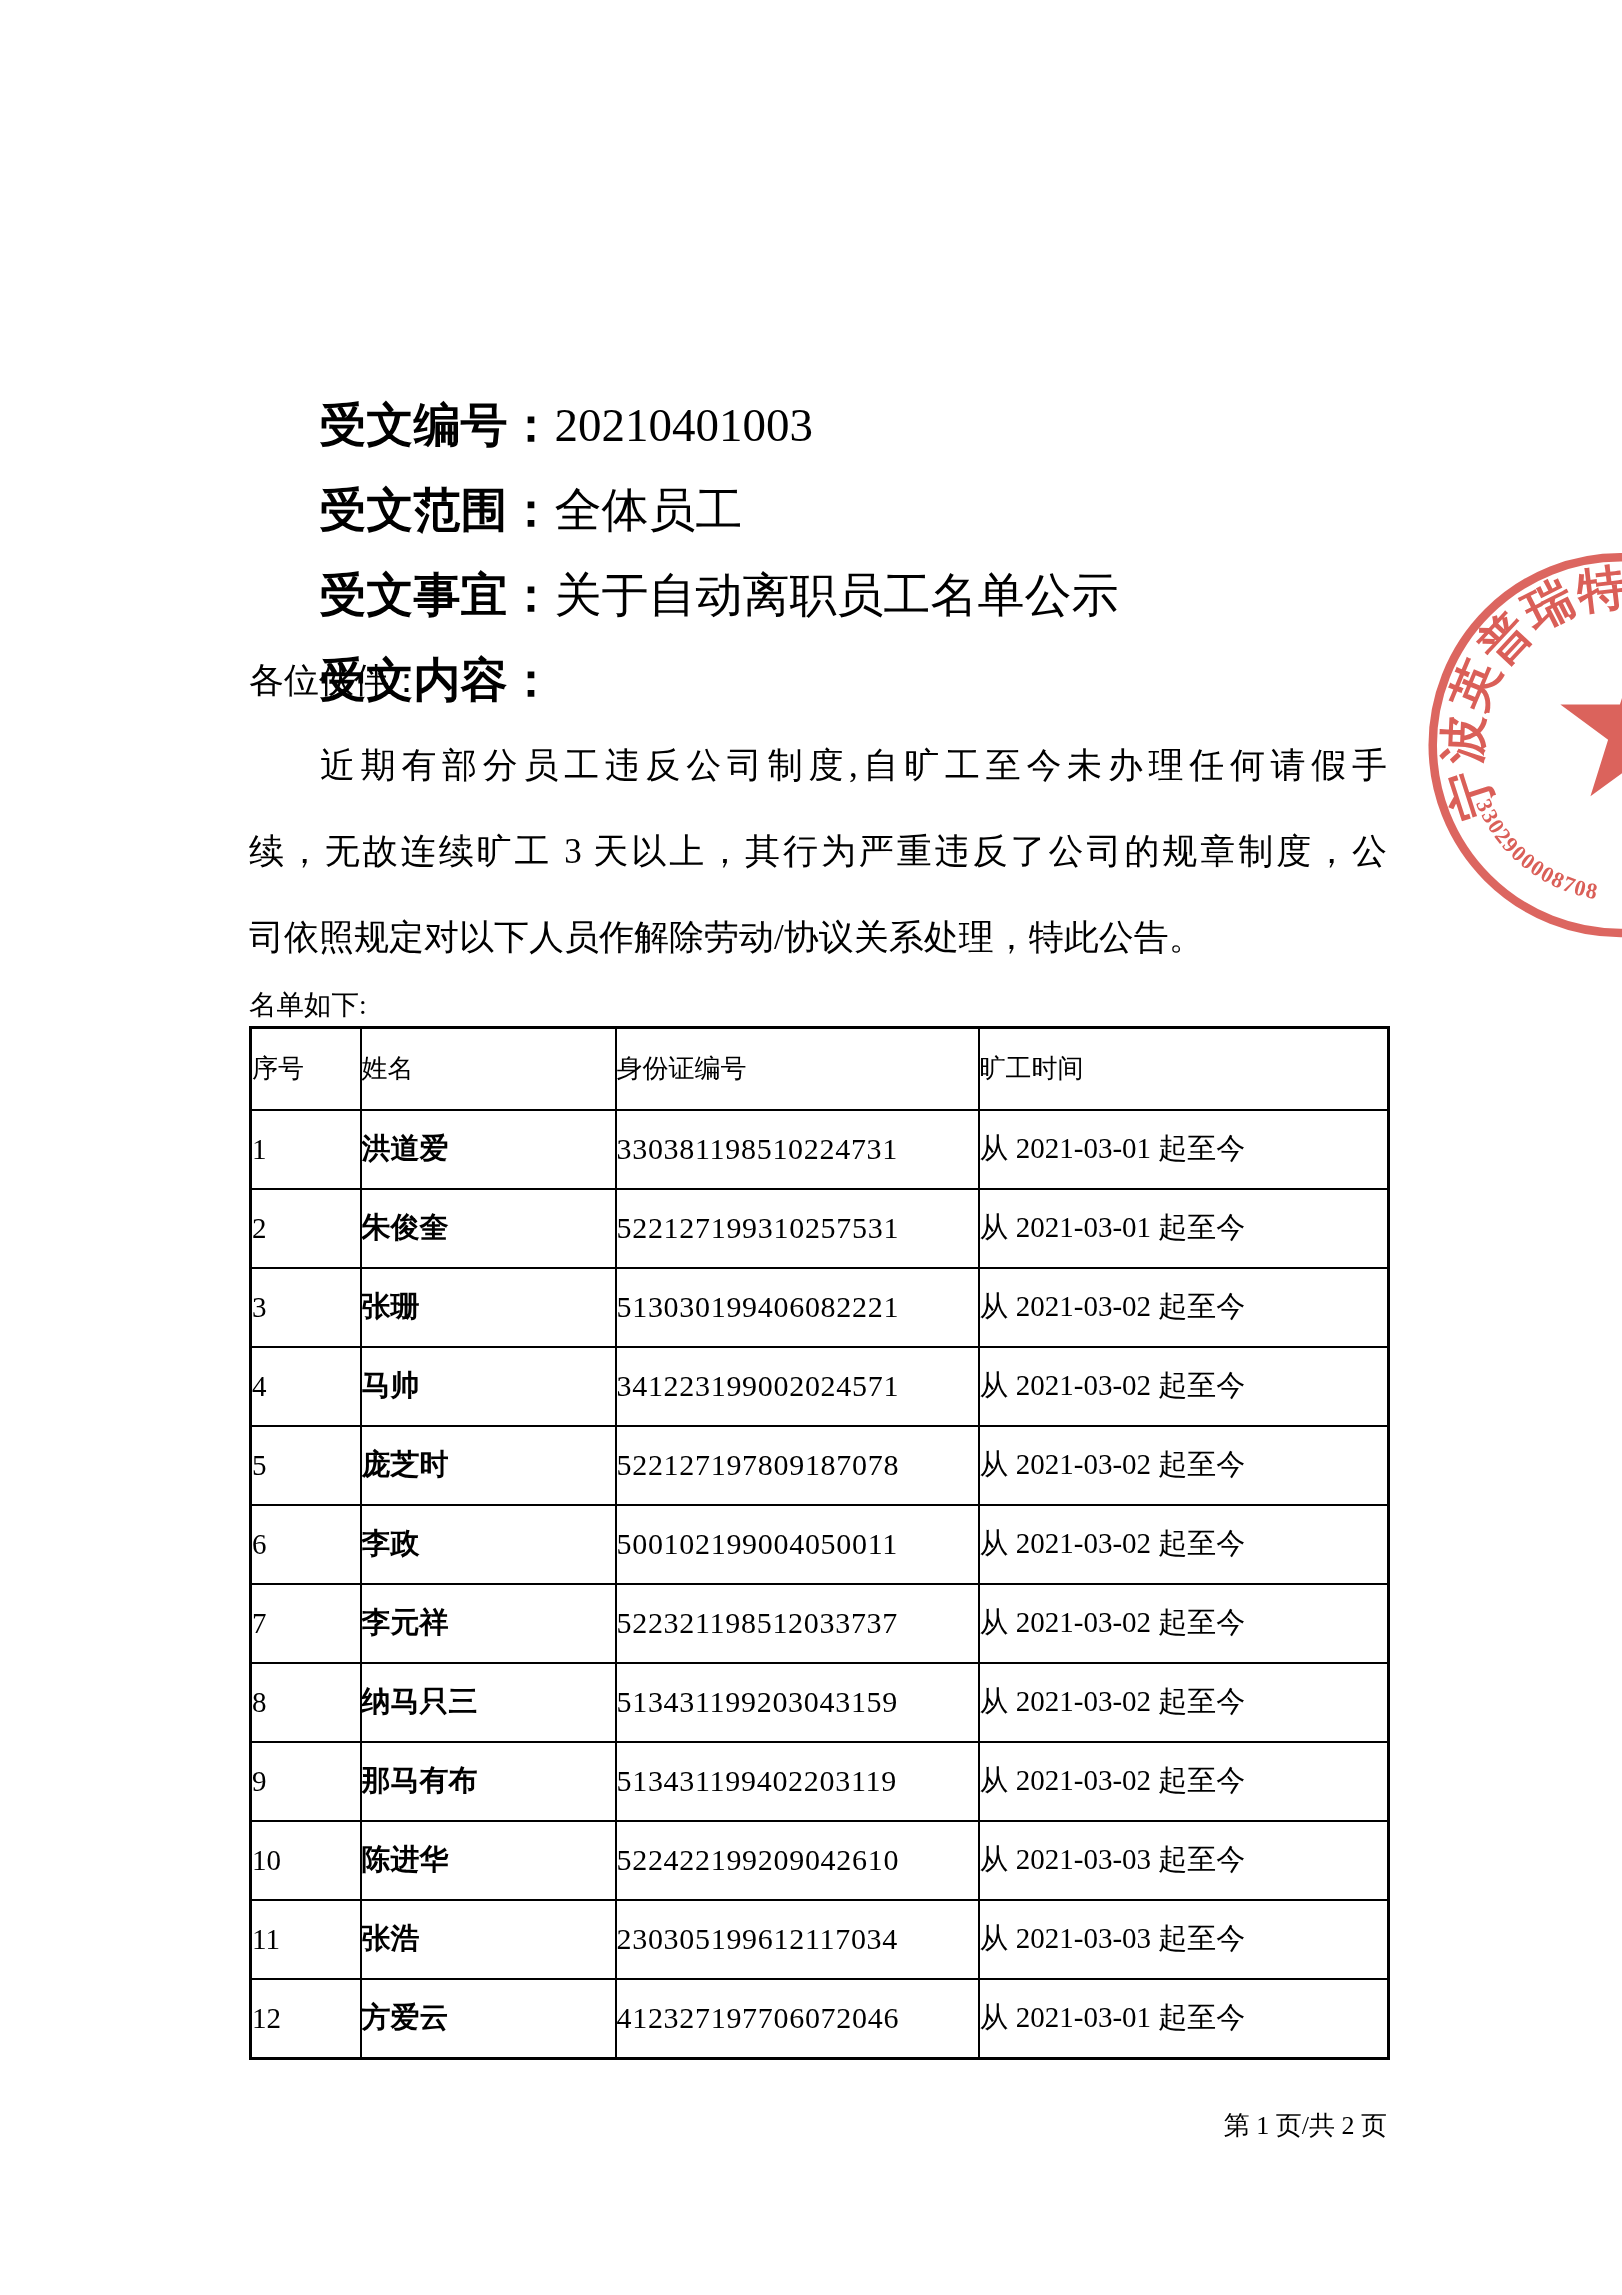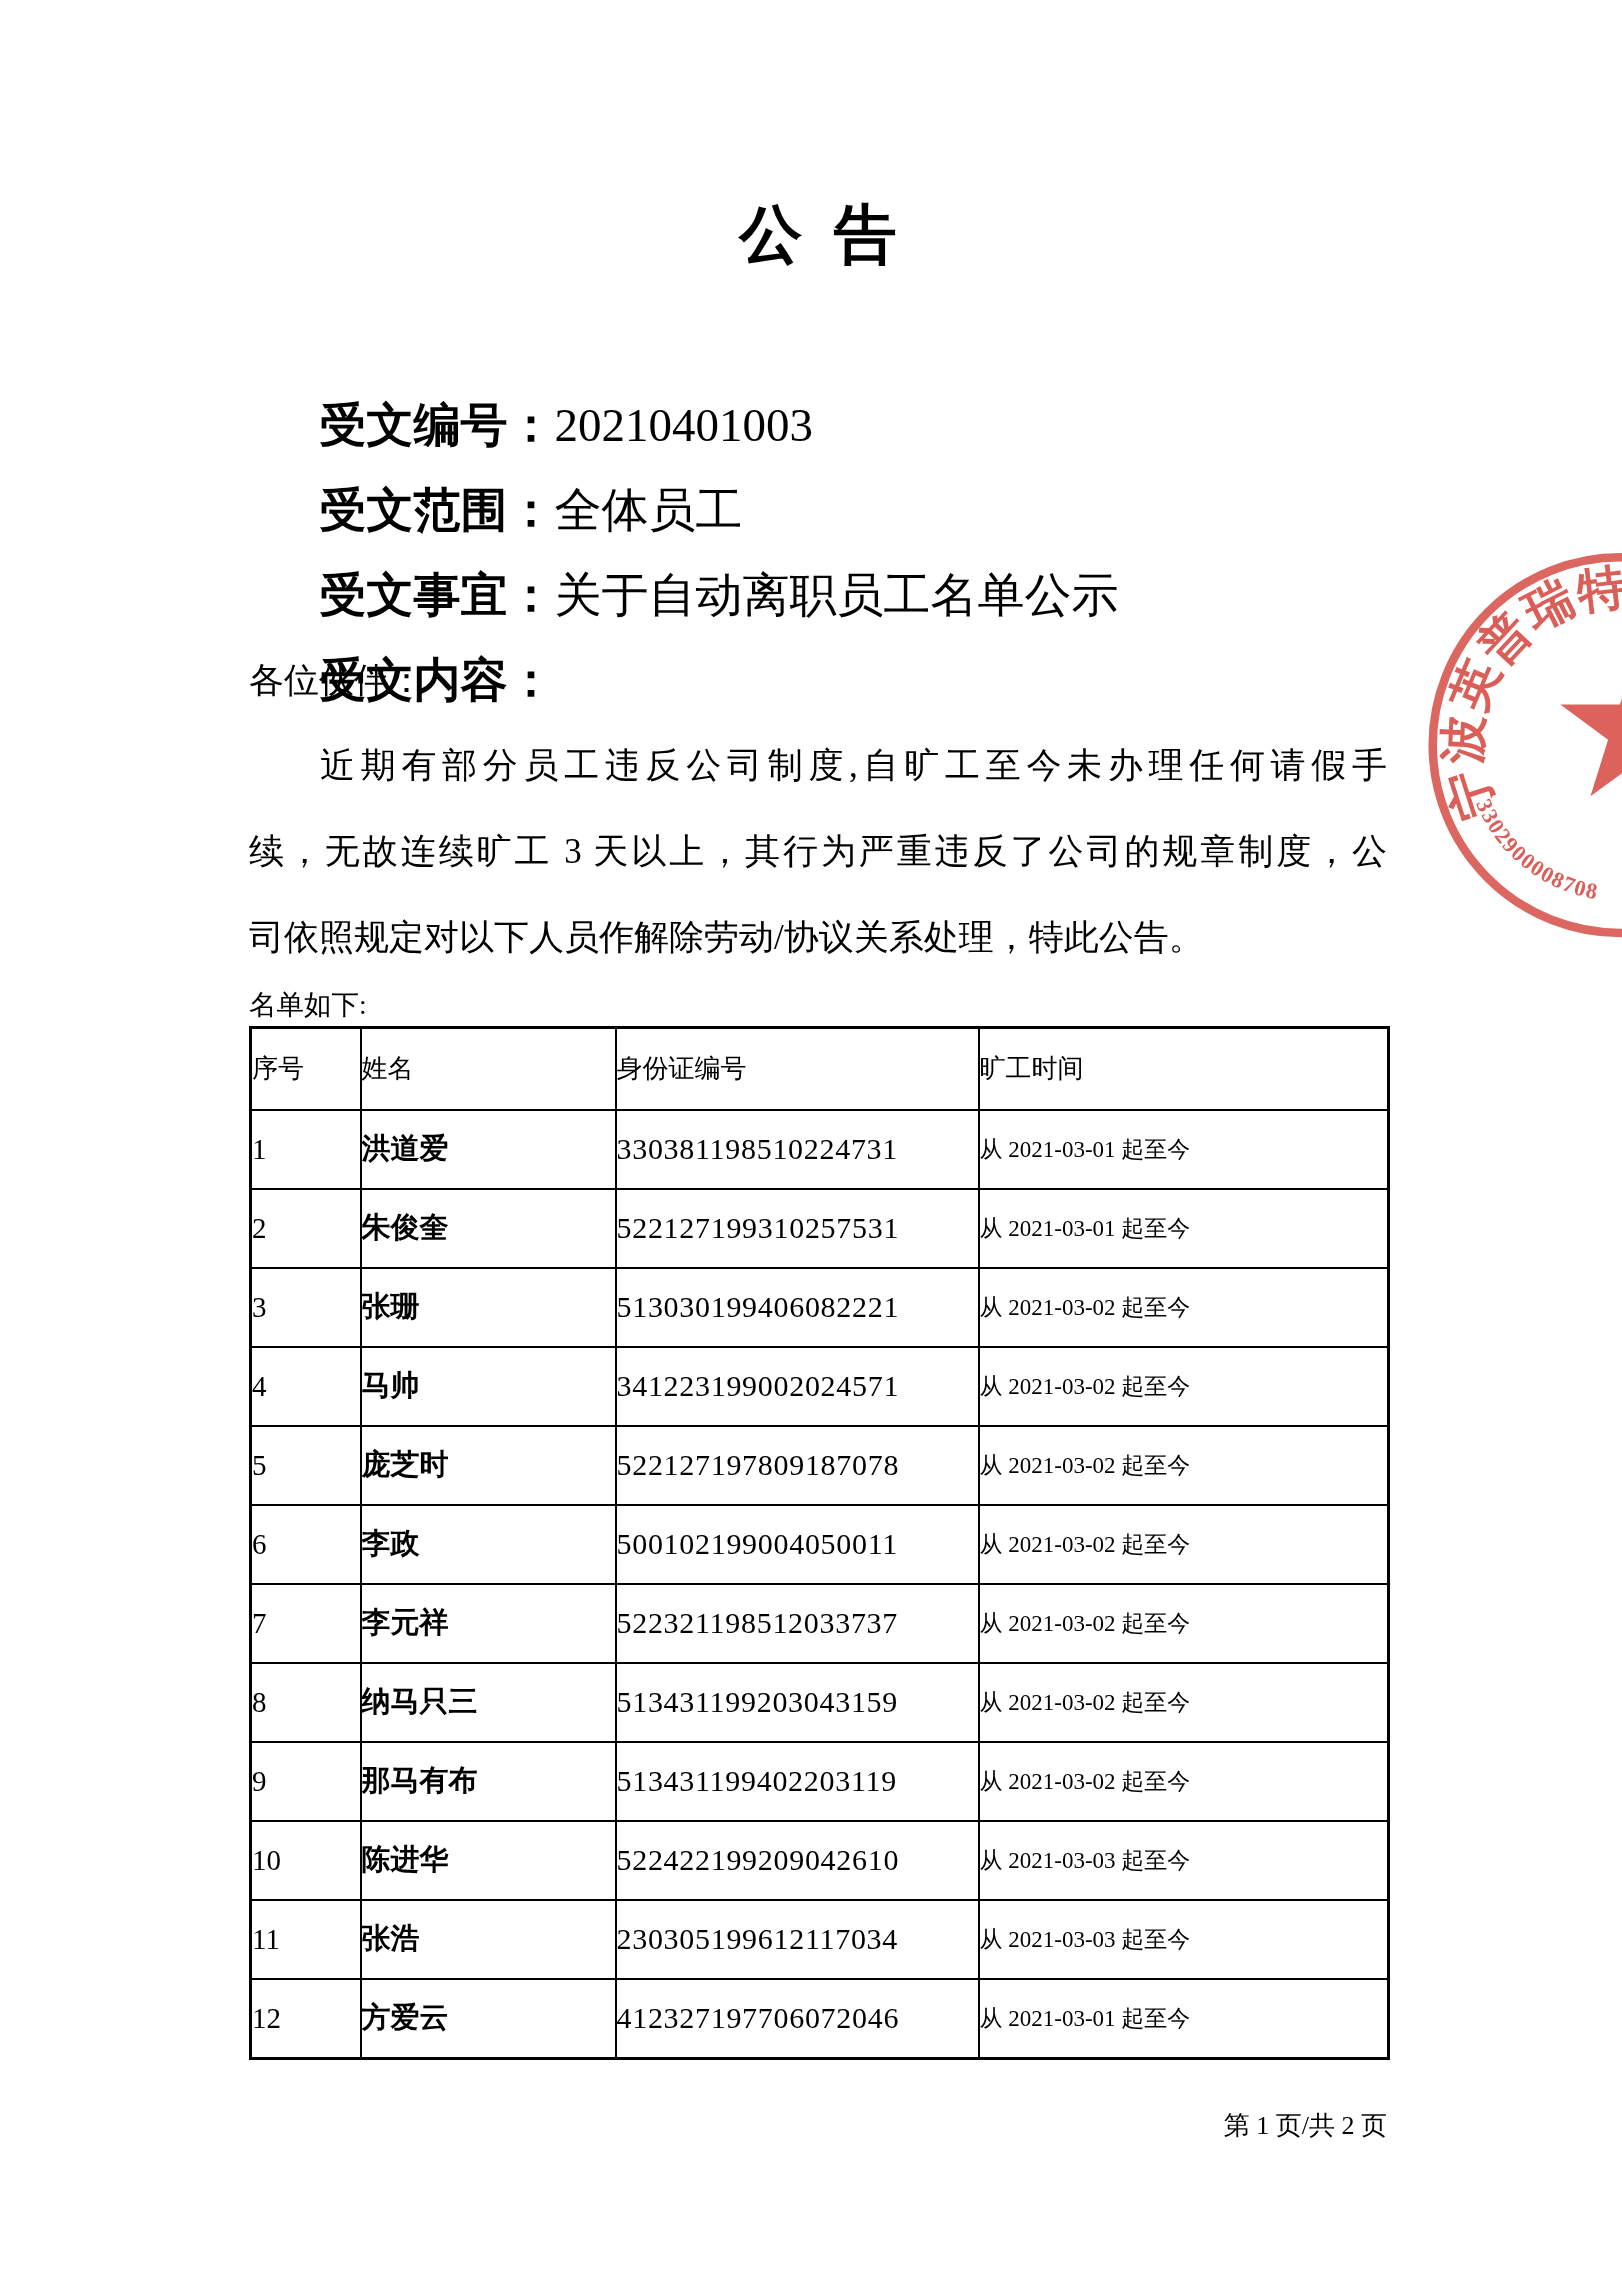--- a/index.html
+++ b/index.html
@@ -29,34 +29,33 @@
     width:1138px; border:3.3px solid #000; margin-top:1.3px;
   }
   table.roster th, table.roster td {
     border:2px solid #000; text-align:left; vertical-align:middle; padding:0;
   }
   table.roster thead th { height:80px; font-size:26px; font-weight:normal; }
   table.roster tbody td { height:77px; }
   .cell-no   { font-size:29px; }
   .cell-name { font-family:"DejaVu Sans","Liberation Sans",sans-serif; font-weight:700; font-size:29px; }
   .cell-id   { font-size:30px; letter-spacing:0.7px; }
-  .cell-time { font-size:23px; white-space:pre; }
+  .cell-time { font-size:29px; white-space:pre; }
   .page-footer {
     position:absolute; left:249px; top:2108px; width:1138px;
     text-align:right; font-size:26px; white-space:pre;
   }
   .stamp { position:absolute; left:1400px; top:537px; width:445px; height:445px; opacity:0.92; }
   .stamp text { font-weight:bold; font-family:"Liberation Serif","DejaVu Serif",serif; }
 </style>
 </head>
 <body>
 
 <div class="page">
 
-  <div class="doc-title">公  告</div>
 
   <div class="content">
 
     <div class="field-line">
       <span class="field-label">受文编号：</span><span>20210401003</span>
     </div>
     <div class="field-line">
       <span class="field-label">受文范围：</span><span>全体员工</span>
     </div>
     <div class="field-line">

